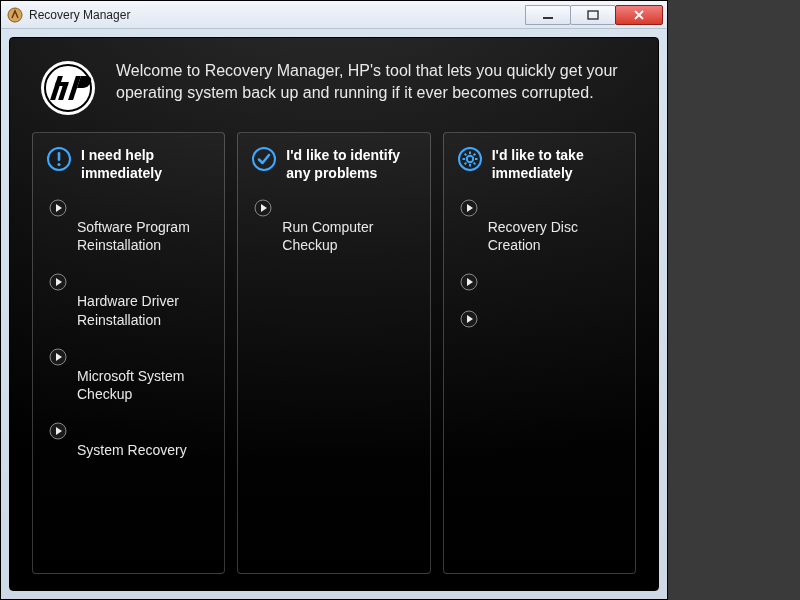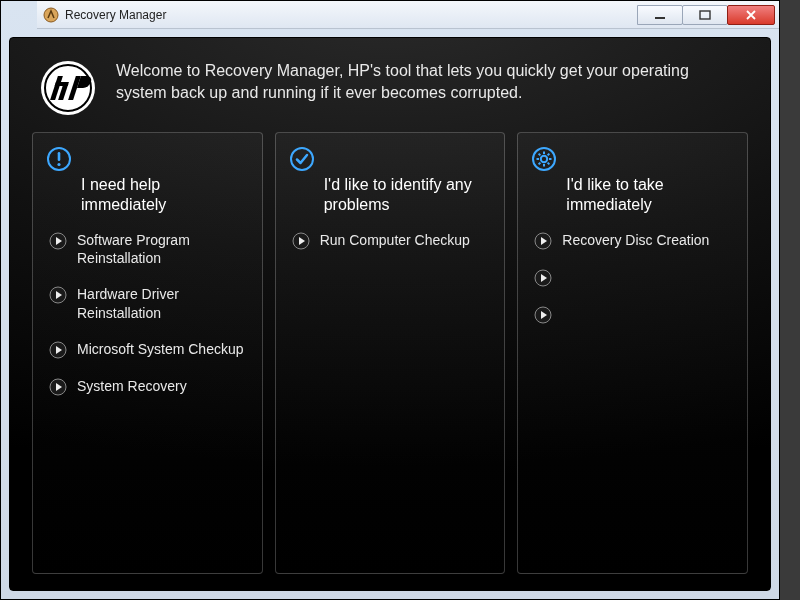--- a/index.html
+++ b/index.html
@@ -1,39 +1,39 @@
 <!DOCTYPE html>
 <html><head>
 <meta charset="utf-8">
 <style>
   * { box-sizing: border-box; margin: 0; padding: 0; }
   html, body { width: 800px; height: 600px; overflow: hidden; font-family: "Segoe UI", Arial, sans-serif; background:#3a3a3a; }
-  .window { width:780px; height:600px; background: linear-gradient(#d9e4f1,#cfd9e6); border:1px solid #000; position:relative;padding-left:36px; }
+  .window { width:668px; height:600px; background: linear-gradient(#d9e4f1,#cfd9e6); border:1px solid #000; position:relative; }
   .titlebar { height:28px; background: linear-gradient(#f4f7fb,#dfe7f2); display:flex; align-items:center; padding:0 4px 0 6px; border-bottom:1px solid #b9c3d0; }
   .titlebar .app-icon { width:16px; height:16px; margin-right:6px; }
   .titlebar .title { font-size:12px; color:#222; flex:1; }
   .win-controls { display:flex; gap:0; }
   .win-btn { width:46px; height:20px; display:flex; align-items:center; justify-content:center; border:1px solid #9aa6b8; background:linear-gradient(#f9fbff,#dfe6f0); margin-left:-1px; border-radius:2px; font-size:10px; cursor:pointer; }
   .win-btn.min { border-top-left-radius:0; border-bottom-left-radius:0;}
   .win-btn.close { background:linear-gradient(#f08080,#d93a2b); border-color:#8e1e14; color:#fff; width:48px; }
   .win-btn svg { display:block; }
   .client { position:absolute; top:28px; left:0; right:0; bottom:0; padding:8px; }
   .inner { width:100%; height:100%; background: radial-gradient(ellipse 140% 90% at 50% -10%, #2b2b2b 0%, #111 55%, #000 100%); border:1px solid #000; border-radius:4px; padding:18px 22px 16px 22px; display:flex; flex-direction:column;justify-content:center; }
   .intro { display:flex; align-items:flex-start; gap:20px; padding:4px 8px 10px 8px; }
   .hp-logo { width:56px; height:56px; flex:0 0 56px; }
   .intro-text { color:#e9e9e9; font-size:16px; line-height:1.4; font-weight:400; padding-right:10px; }
   .columns { display:flex; gap:12px; flex:1; margin-top:6px; }
   .col { flex:1; border:1px solid rgba(255,255,255,0.22); border-radius:4px; background: linear-gradient(rgba(255,255,255,0.03), rgba(0,0,0,0.1)); padding:14px 14px 10px 14px; }
   .col-head { display:flex; align-items:flex-start; gap:10px; margin-bottom:16px; }
   .head-icon { width:24px; height:24px; flex:0 0 24px; }
-  .col-title { color:#fff; font-weight:400; font-size:16px; line-height:1.25;margin-top:28px; }
+  .col-title { color:#fff; font-weight:700; font-size:14px; line-height:1.25; }
   .items { display:flex; flex-direction:column; gap:18px; padding-left:2px; }
   .item { display:flex; align-items:flex-start; gap:10px; cursor:pointer; }
   .play-icon { width:18px; height:18px; flex:0 0 18px; margin-top:1px; }
-  .item-label { color:#e9e9e9; font-size:14px; line-height:1.3; }
+  .item-label { color:#e9e9e9; font-size:14px; line-height:1.3;margin-top:20px; }
 </style>
 </head>
 <body>
 
 <div class="window">
   <div class="titlebar">
     <span class="app-icon">
       <svg viewBox="0 0 16 16">
           <circle cx="8" cy="8" r="7" fill="#d9a55a" stroke="#8a5a20"></circle>
           <path d="M5 11 L8 4 L11 11" stroke="#5a3a10" stroke-width="1.5" fill="none"></path>

